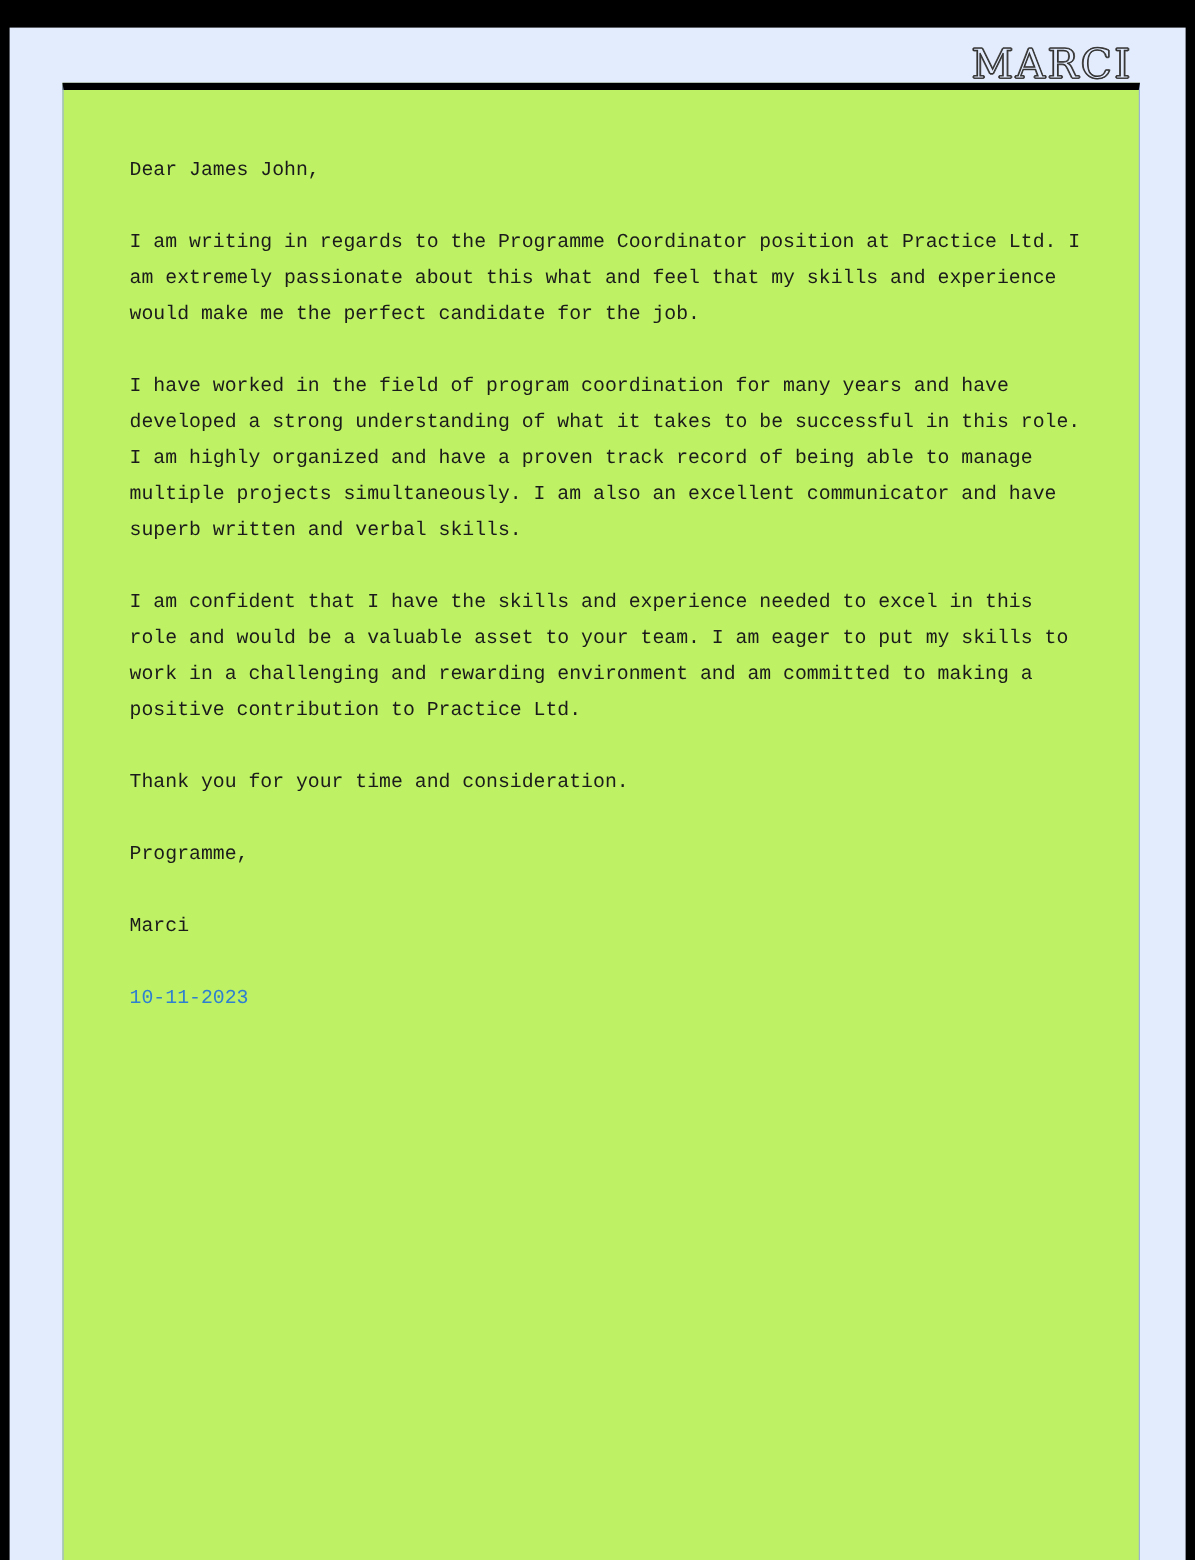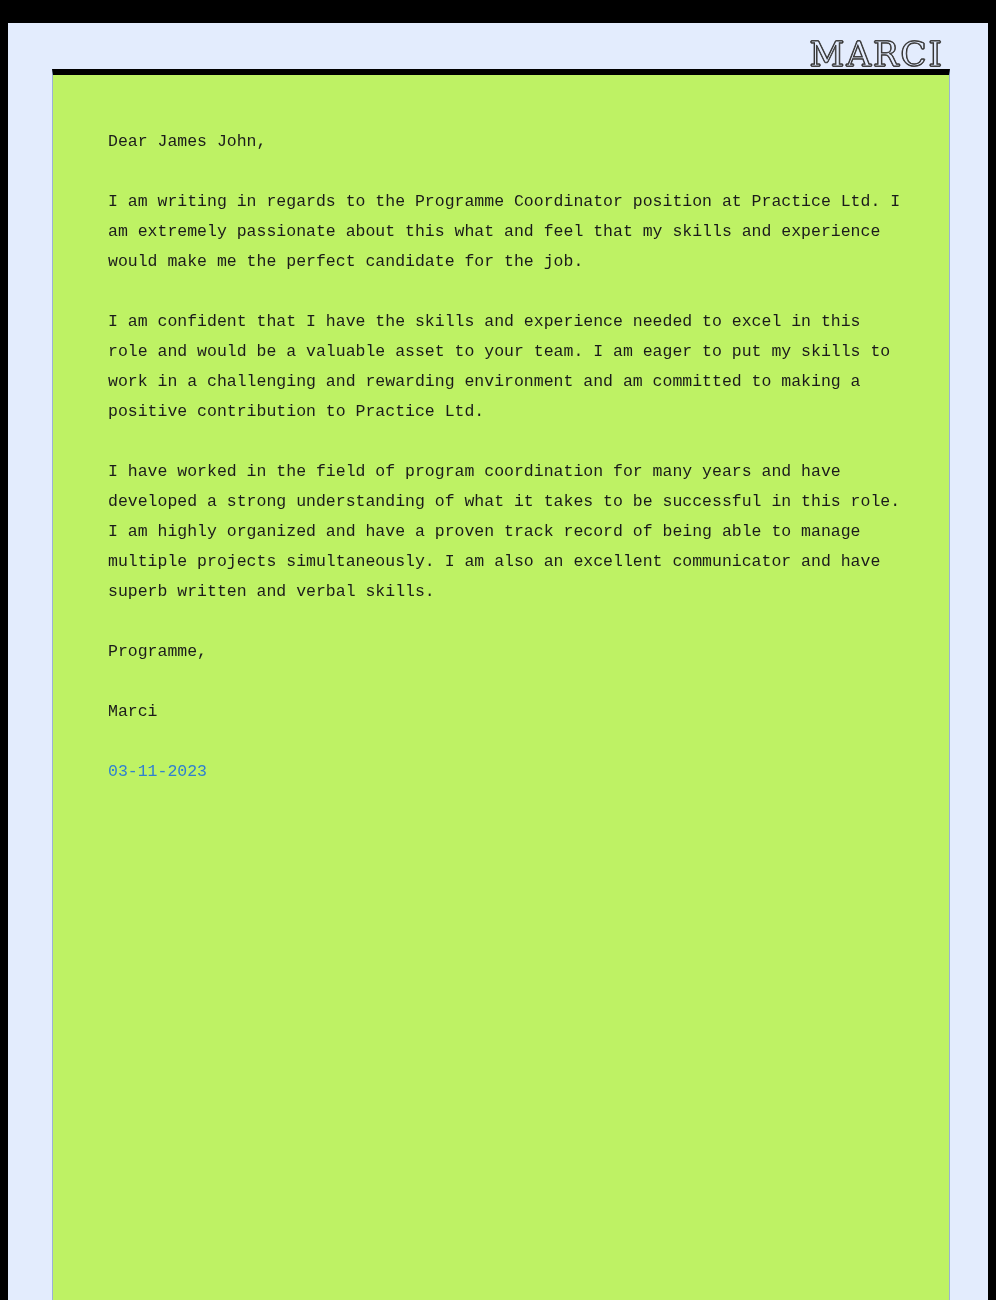--- a/index.html
+++ b/index.html
@@ -88,23 +88,24 @@
 
   <div class="header">
     <div class="brand">MARCI</div>
   </div>
 
   <div class="sheet">
 
     <div class="body-text">
       <p class="para">Dear James John,</p>
       <p class="para">I am writing in regards to the Programme Coordinator position at Practice Ltd. I am extremely passionate about this what and feel that my skills and experience would make me the perfect candidate for the job.</p>
+      <p class="para">I have worked in the field of program coordination for many years and have developed a strong understanding of what it takes to be successful in this role. I am highly organized and have a proven track record of being able to manage multiple projects simultaneously. I am also an excellent communicator and have superb written and verbal skills.</p>
       <p class="para">I am confident that I have the skills and experience needed to excel in this role and would be a valuable asset to your team. I am eager to put my skills to work in a challenging and rewarding environment and am committed to making a positive contribution to Practice Ltd.</p>
-      <p class="para">I have worked in the field of program coordination for many years and have developed a strong understanding of what it takes to be successful in this role. I am highly organized and have a proven track record of being able to manage multiple projects simultaneously. I am also an excellent communicator and have superb written and verbal skills.</p>
+      <p class="para">Thank you for your time and consideration.</p>
       <p class="para">Programme,</p>
       <p class="para">Marci</p>
-      <p class="date">03-11-2023</p>
+      <p class="date">10-11-2023</p>
     </div>
 
     <div class="footer-note">Practice.com</div>
 
   </div>
 </div>
 
 </body></html>

